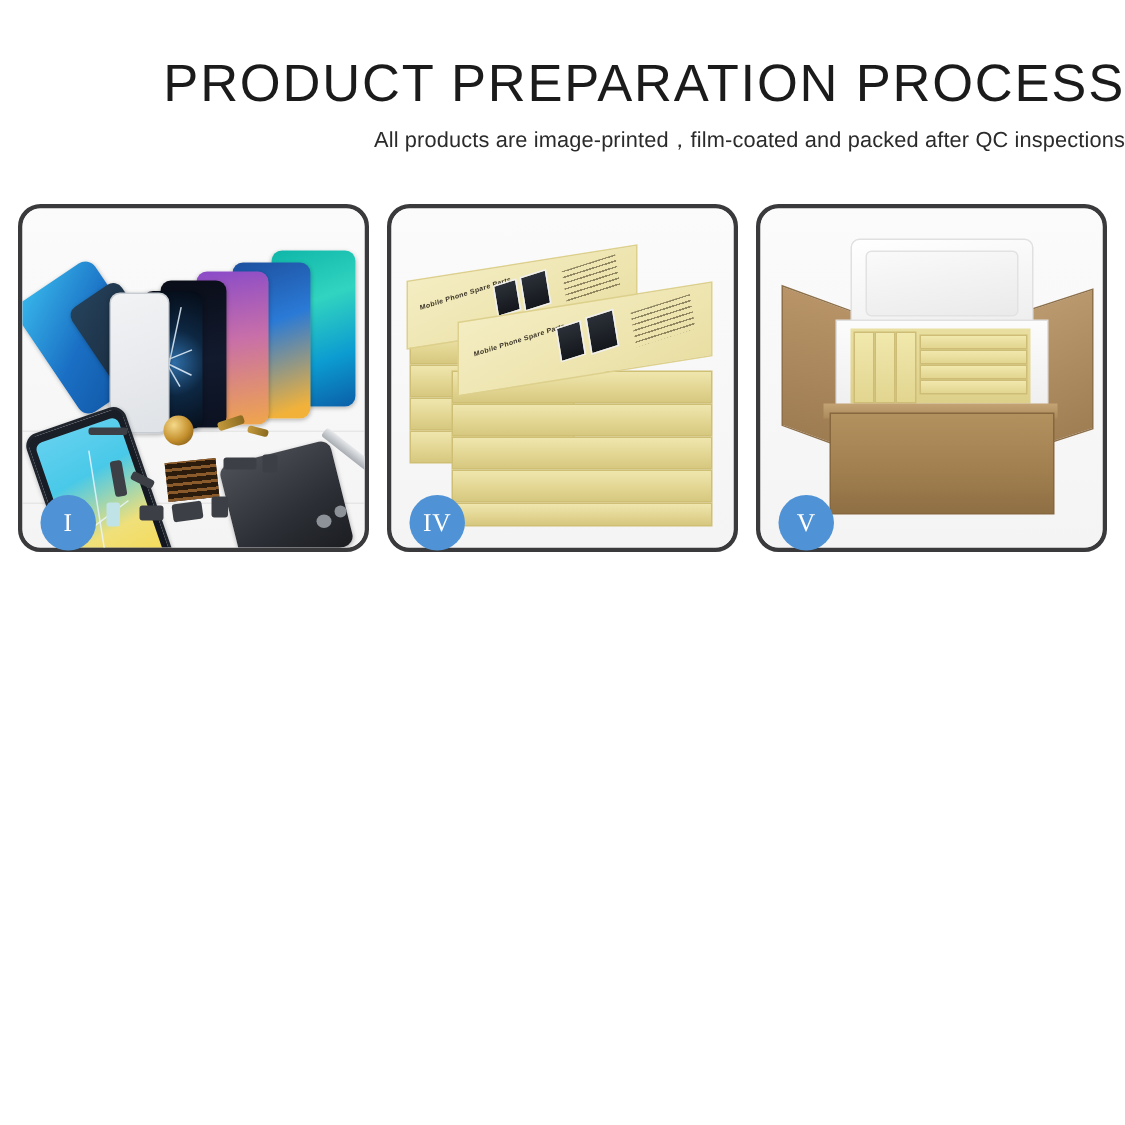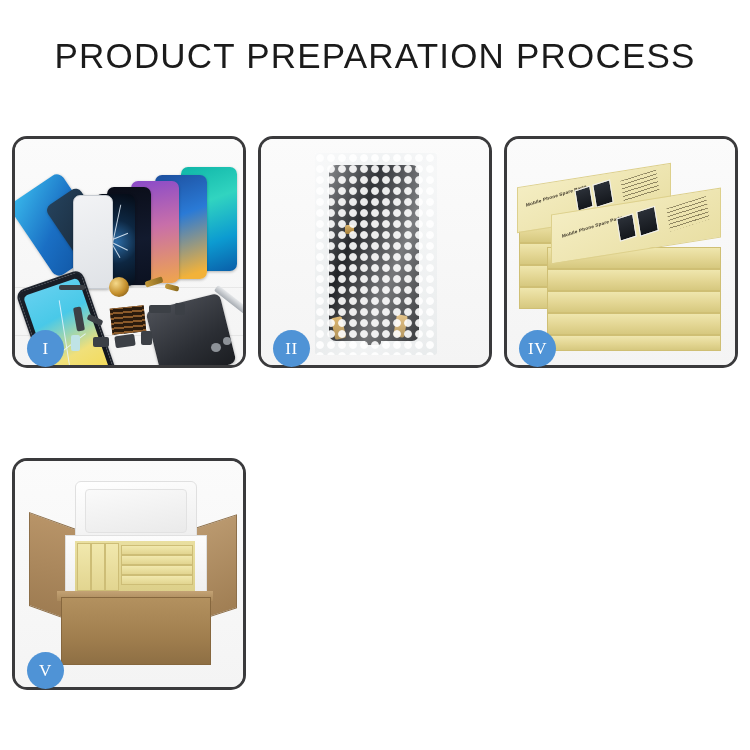--- a/index.html
+++ b/index.html
@@ -18,21 +18,21 @@
     width: 750px;
     height: 750px;
     box-sizing: border-box;
   }
   
   .header {
     position: absolute;
     top: 38px;
     left: 0;
     width: 750px;
-    text-align: center;
+    text-align: right;
   }
   .title {
     font-size: 35px;
     letter-spacing: 1.2px;
     color: #1b1b1b;
     font-weight: 400;
     line-height: 1.05;
     white-space: nowrap;
   }
   .subtitle {
@@ -338,20 +338,21 @@
     background: rgba(120,92,55,0.55);
   }
 </style>
 </head>
 <body>
 
 <div class="page">
 
   <div class="header">
     <div class="title">PRODUCT PREPARATION PROCESS</div>
+    <div class="subtitle">All products are image-printed，film-coated and packed after QC inspections</div>
   </div>
 
   <div class="grid">
 
     <div class="panel p1">
       <div class="panel-inner">
         <div class="scene">
           <div class="bench-line" style="top:148px"></div>
           <div class="bench-line" style="top:196px"></div>
 
@@ -392,33 +393,20 @@
           <div class="pt" style="left:100px;top:196px;width:20px;height:12px;transform:rotate(-8deg)"></div>
           <div class="pt" style="left:126px;top:192px;width:11px;height:14px;"></div>
           <div class="pt" style="left:196px;top:204px;width:10px;height:9px;background:#8d9298;border-radius:50%"></div>
           <div class="pt" style="left:208px;top:198px;width:8px;height:8px;background:#8d9298;border-radius:50%"></div>
           <div class="tweezer"></div>
         </div>
       </div>
       <div class="badge">I</div>
     </div>
 
-    <div class="panel p2">
-      <div class="panel-inner">
-        <div class="wrapbag"></div>
-        <div class="screen"></div>
-        <div class="flex"></div>
-        <div class="gold" style="left:72px;top:178px;transform:rotate(-12deg)"></div>
-        <div class="gold" style="left:134px;top:176px;transform:rotate(10deg)"></div>
-        <div class="gold" style="left:84px;top:86px;width:9px;height:9px;"></div>
-        <div class="bubbles"></div>
-        <div class="bagsheen"></div>
-      </div>
-      <div class="badge">II</div>
-    </div>
 
 
     <div class="panel p4">
       <div class="panel-inner">
         <div class="stack">
 
           <div class="bx" style="left:12px;top:82px;width:108px;height:20px;"></div>
           <div class="bx" style="left:12px;top:104px;width:108px;height:20px;"></div>
           <div class="bx" style="left:12px;top:126px;width:108px;height:20px;"></div>
           <div class="bx" style="left:12px;top:148px;width:108px;height:20px;"></div>

